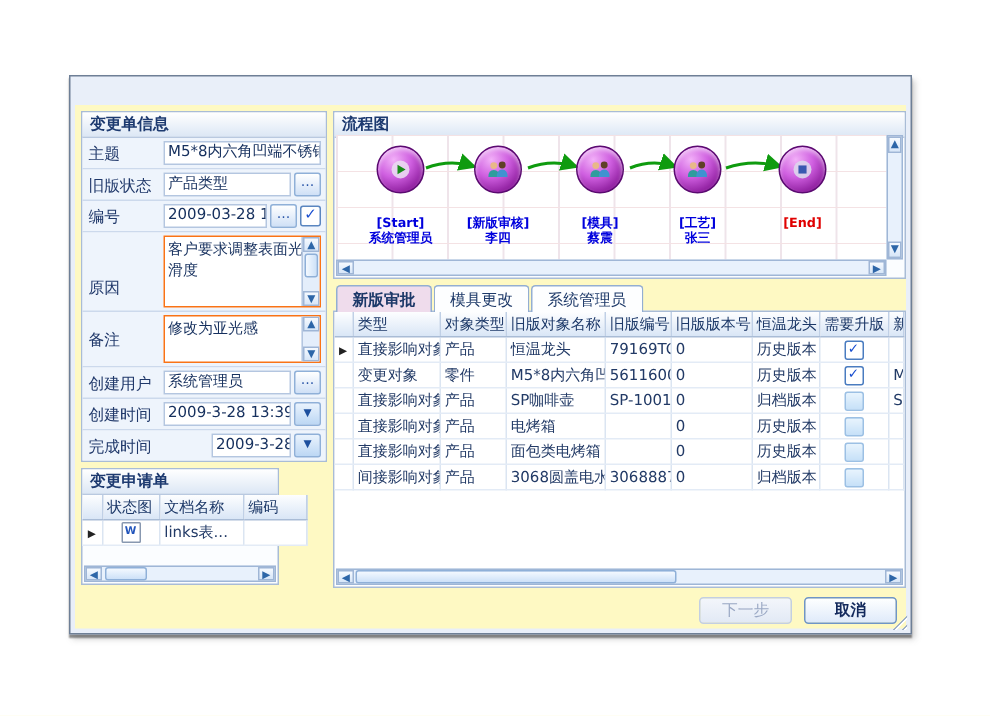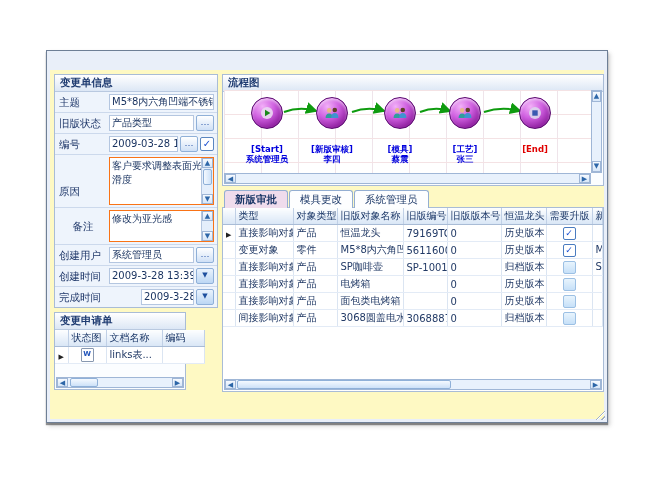--- a/index.html
+++ b/index.html
@@ -141,21 +141,21 @@
                 <div class="vtrack">
                     <div class="vthumb"></div>
                   </div>
                 <div class="sb-btn">▼</div>
               </div>
             </div>
           </div>
         </div>
 
         <div class="frow" style="height:36px;">
-          <div class="flabel" style="padding-top:12px;text-align:center;">备注</div>
+          <div class="flabel" style="padding-top:12px;">备注</div>
           <div class="fbody">
             <div class="tarea">
               <span>修改为亚光感</span>
               <div class="mini-vs">
                 <div class="sb-btn">▲</div>
                 <div class="sb-btn">▼</div>
               </div>
             </div>
           </div>
         </div>
@@ -420,17 +420,21 @@
           <div class="hscroll" style="left:1px;right:1px;bottom:1px;">
             <div class="sb-btn">◀</div>
             <div class="htrack">
                 <div class="hthumb" style="left:1px;width:60%;"></div>
               </div>
             <div class="sb-btn">▶</div>
           </div>
         </div>
       </div>
 
+      <div class="btnrow">
+        <div class="btn disabled">下一步</div>
+        <div class="btn primary">取消</div>
+      </div>
     </div>
 
     <div class="grip"></div>
   </div>
 </div>
 
 </body></html>

